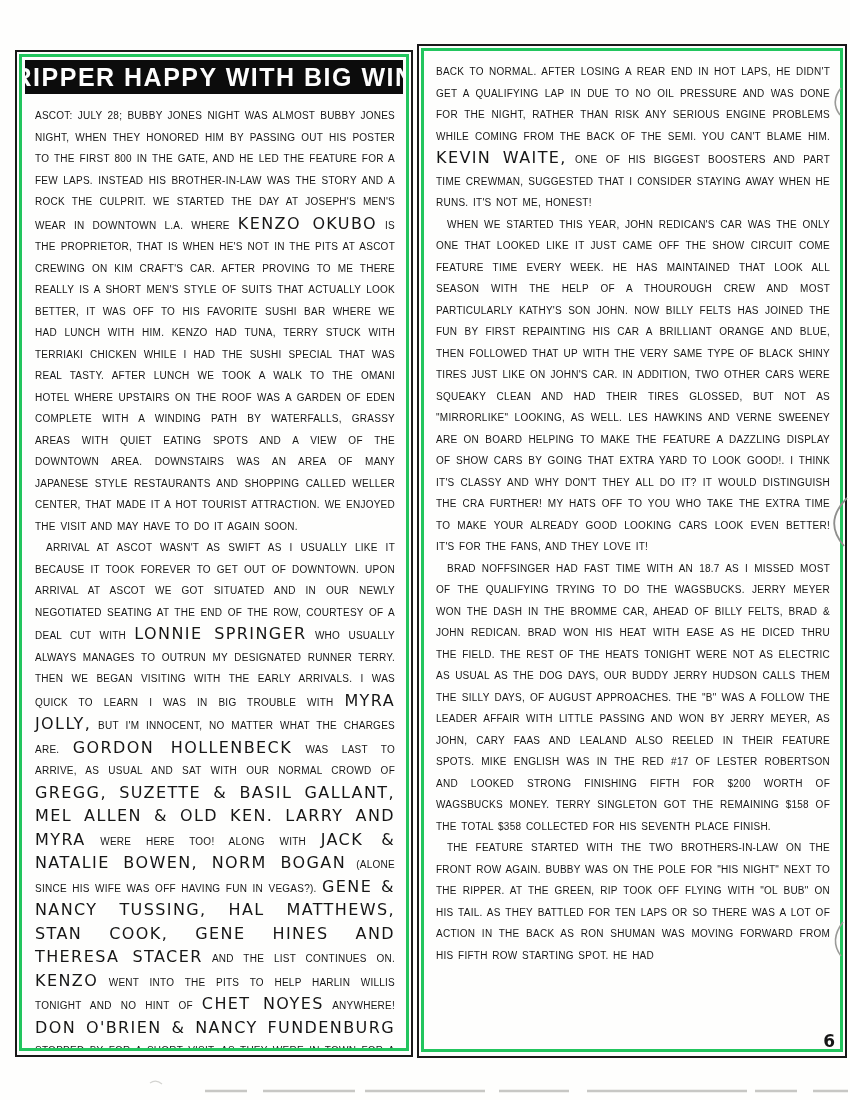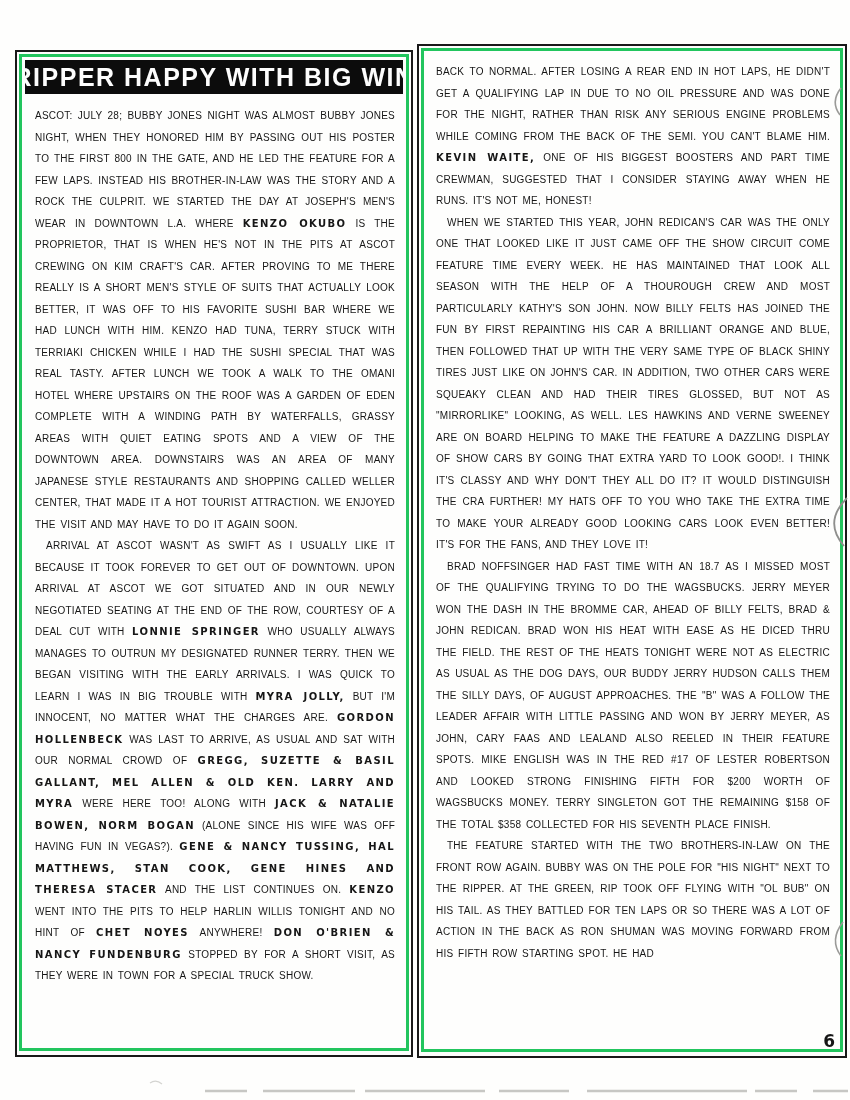--- a/index.html
+++ b/index.html
@@ -29,21 +29,21 @@
     padding:8px 11px 6px 13px;
     font-size:10px;line-height:21.5px;
     letter-spacing:.25px;word-spacing:1.6px;
     text-align:justify;
   }
   .textflow p{margin:0;}
   .textflow p + p{text-indent:11px;}
   .col-right .textflow{padding:10px 10px 6px 12px;}
   .bn{ 
     font-family:"DejaVu Sans", sans-serif;
-    font-weight:bold;font-size:10px;letter-spacing:1.4px;
+    font-weight:normal;font-size:16px;letter-spacing:1.4px;
   }
   .pageno{
     position:absolute;right:3px;bottom:-1px;
     font-family:"DejaVu Sans", sans-serif;
     font-weight:bold;font-size:17px;
     background:#fefefd;padding:0 2px;line-height:18px;
   }
   .artifacts{position:absolute;inset:0;pointer-events:none;}
 </style>
 </head>

